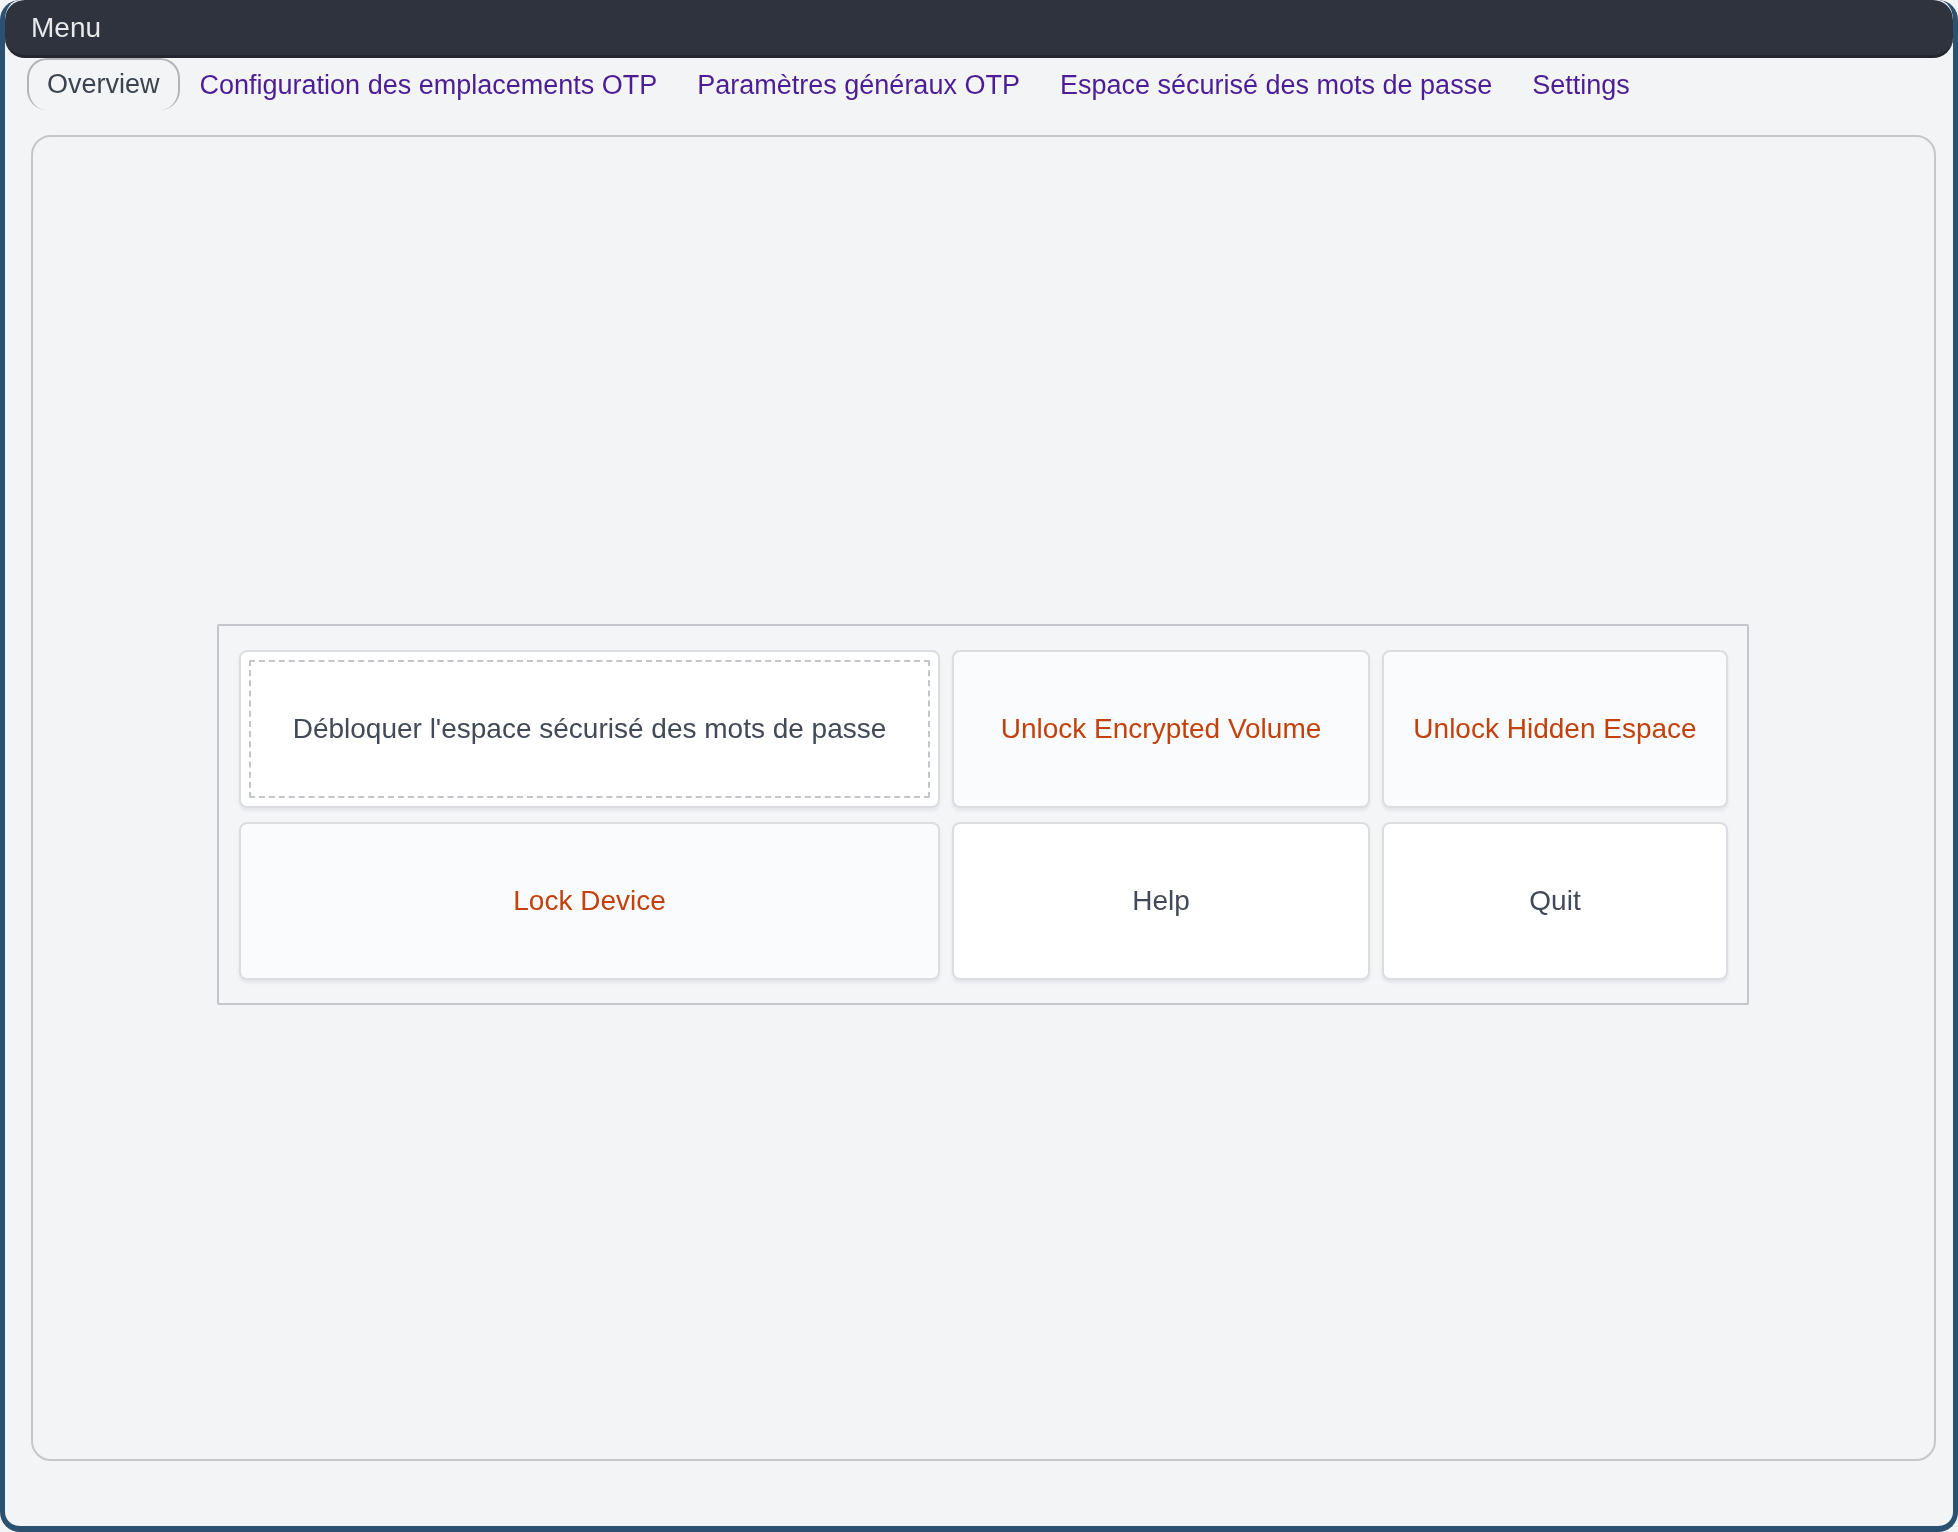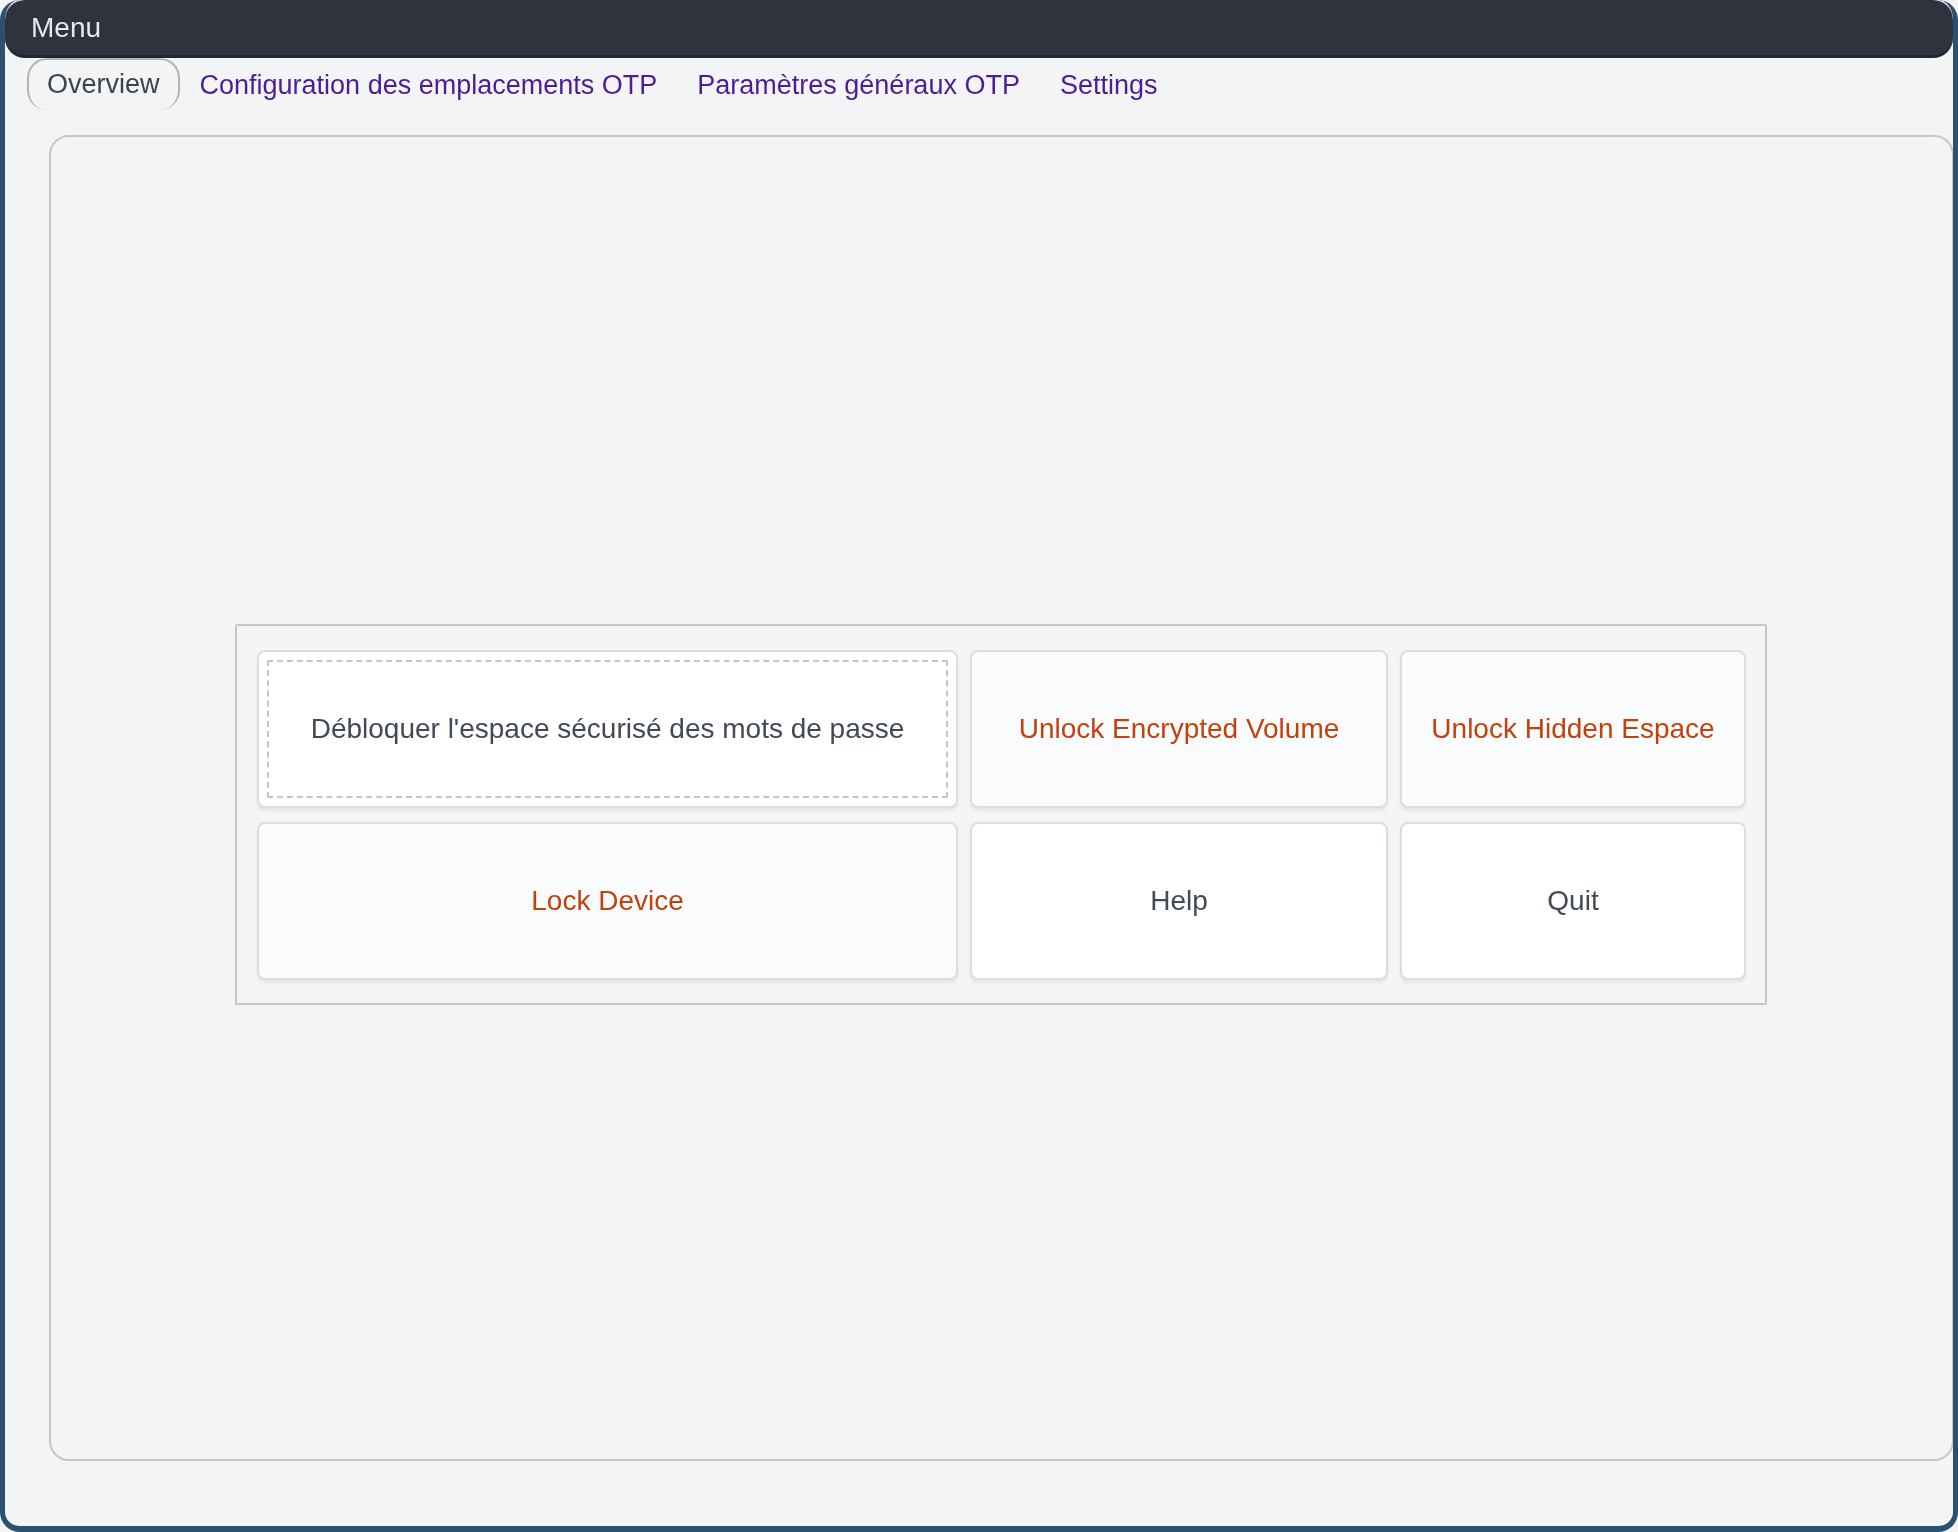--- a/index.html
+++ b/index.html
@@ -58,21 +58,21 @@
     color: #3c4350;
     background: #f2f4f6;
     border-color: #b2b4b8;
     margin-bottom: -2px;
     padding-bottom: 2px;
   }
 
   
   .tabpane {
     position: absolute;
-    left: 44px;
+    left: 26px;
     top: 135px;
     width: 1905px;
     height: 1326px;
     border: 2px solid #c5c7cb;
     background: #f2f4f6;
     z-index: 1;
   }
 
   
   .groupbox {
@@ -128,20 +128,21 @@
 <body>
 
 <div class="menubar">
   <div class="menu-item">Menu</div>
 </div>
 
 <div class="tabbar">
   <div class="tab active">Overview</div>
   <div class="tab">Configuration des emplacements OTP</div>
   <div class="tab">Paramètres généraux OTP</div>
+  <div class="tab">Espace sécurisé des mots de passe</div>
   <div class="tab">Settings</div>
 </div>
 
 <div class="tabpane">
   <div class="groupbox">
     <div class="btn-grid">
       <button class="btn focused">Débloquer l'espace sécurisé des mots de passe</button>
       <button class="btn disabled">Unlock Encrypted Volume</button>
       <button class="btn disabled">Unlock Hidden Espace</button>
       <button class="btn disabled">Lock Device</button>

